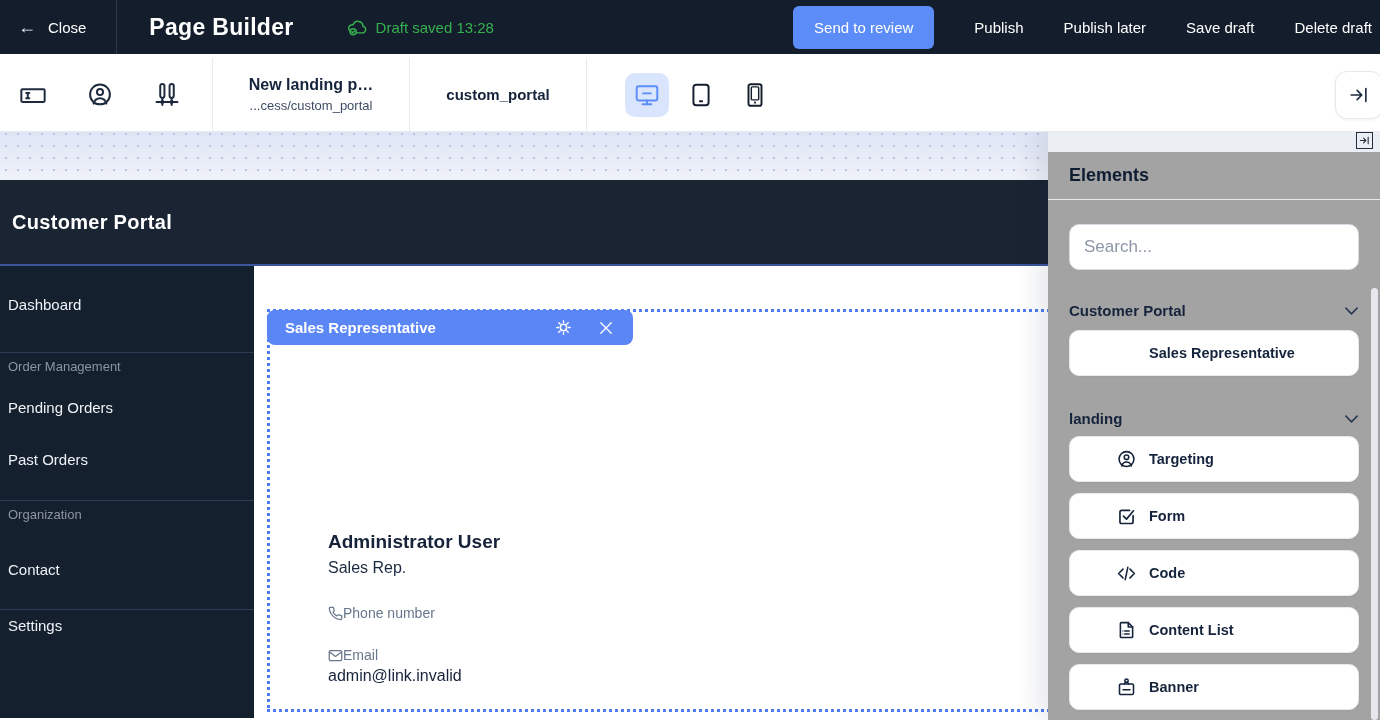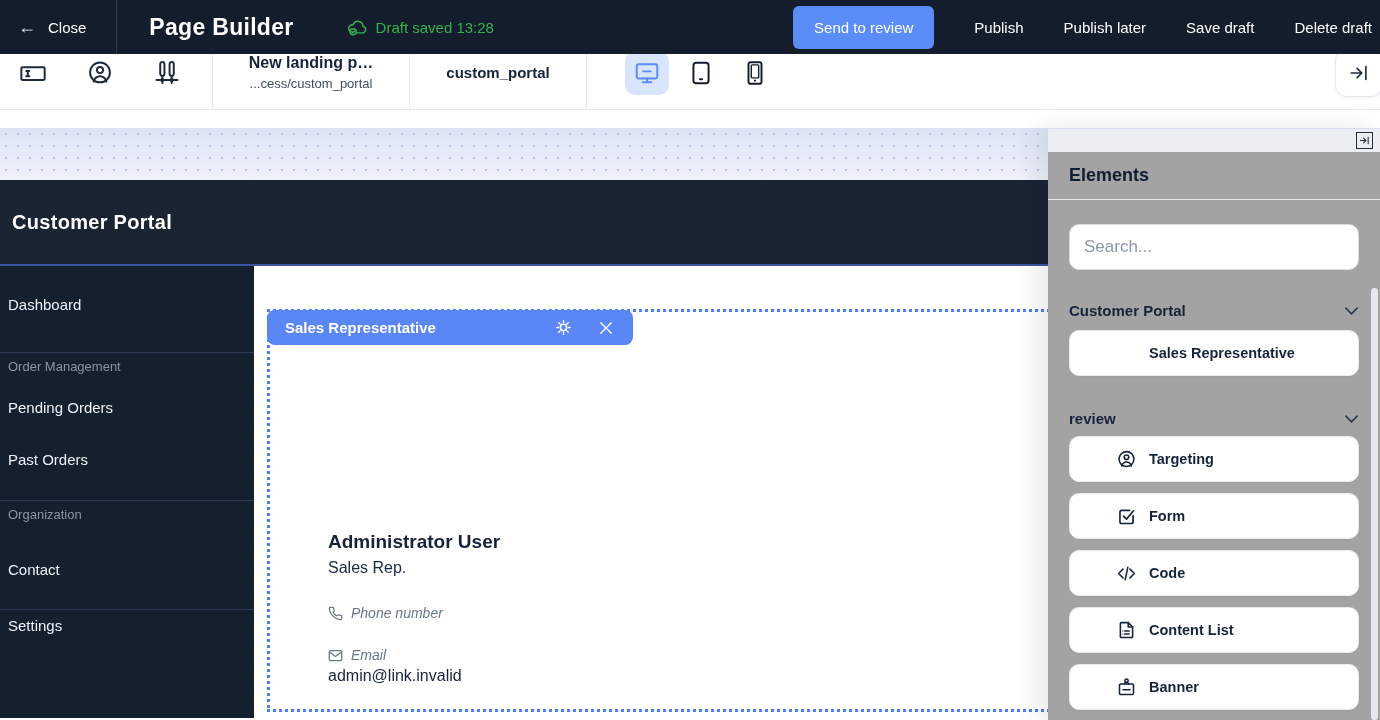--- a/index.html
+++ b/index.html
@@ -17,21 +17,21 @@
   .app-title { font-size:23px; font-weight:800; margin-left:32px; letter-spacing:.3px; }
   .draft { display:flex; align-items:center; gap:8px; margin-left:52px;
     color:#34b14e; font-size:15px; }
   .tb-actions { margin-left:auto; display:flex; align-items:center; gap:40px;
     padding-right:8px; font-size:15px; }
   .tb-text-btn { color:#fff; background:none; border:none; font:inherit; cursor:pointer; }
   .btn-primary { background:#5b8cf7; color:#fff; border:none; border-radius:6px;
     padding:13px 21px; font-size:15px; font-family:inherit; cursor:pointer; }
 
   
-  .toolbar { position:absolute; top:36px; left:0; width:1380px; height:74px;
+  .toolbar { position:absolute; top:58px; left:0; width:1380px; height:74px;
     background:#fff; border-bottom:1px solid #e8eaf0; display:flex; align-items:center; z-index:39;justify-content:flex-end; }
   .tool-icons { display:flex; align-items:center; gap:39px; padding:0 31px 0 19px; }
   .tool-icon-btn { background:none; border:none; cursor:pointer; display:flex; }
   .tb-block-vdiv { width:1px; align-self:stretch; background:#e8eaf0; }
   .page-title-block { width:196px; text-align:center; display:flex; flex-direction:column; gap:4px; }
   .page-title-main { font-size:16px; font-weight:700; color:#15243c; }
   .page-title-path { font-size:13px; color:#3e4d65; }
   .slug-block { width:176px; text-align:center; font-size:15px; font-weight:700; color:#15243c; }
   .devices { display:flex; align-items:center; gap:10px; margin-left:38px; }
   .device-btn { width:44px; height:44px; border:none; background:none; border-radius:10px;
@@ -75,22 +75,22 @@
   .sel-left { left:267px; top:181px; height:403px; }
   .sel-label { position:absolute; left:267px; top:182px; width:366px; height:35px;
     background:#5b86f6; border-radius:8px; display:flex; align-items:center;
     padding:0 18px; color:#fff; z-index:6; }
   .sel-label-text { font-size:15px; font-weight:700; flex:1; }
   .sel-label .icon-btn { background:none; border:none; cursor:pointer; display:flex;
     margin-left:24px; }
 
   .card-name { position:absolute; left:328px; top:403px; font-size:19px; font-weight:700; color:#16233a; }
   .card-role { position:absolute; left:328px; top:431px; font-size:16px; color:#1b2940; }
-  .card-row { position:absolute; left:328px; display:flex; align-items:center; gap:8px;
-    font-size:14px; color:#68768b;font-style:italic; }
+  .card-row { position:absolute; left:328px; display:flex; align-items:center; gap:0;
+    font-size:14px; color:#68768b; }
   .card-phone { top:477px; }
   .card-email-label { top:519px; }
   .card-email { position:absolute; left:328px; top:539px; font-size:16px; color:#16233a; }
 
   
   .panel { position:absolute; top:129px; left:1048px; width:332px; height:591px;
     background:#a3a3a3; box-shadow:-10px 0 24px rgba(20,30,55,.10); z-index:30; }
   .grab-bar { height:23px; background:#ebeef3; display:flex; align-items:center;
     justify-content:space-between; padding:0 7px 0 9px; }
   .mini-collapse { width:17px; height:17px; border:1.5px solid #232e3d; background:#ebeef3;
@@ -320,21 +320,21 @@
             <path d="M2 3l6 6 6-6"></path>
           </svg>
         </span>
       </div>
       <div class="el-card single centered">
         <span class="dots-wrap"><span class="dots dots-light"></span></span>
         <span class="el-label">Sales Representative</span>
       </div>
 
       <div class="sec-head s2">
-        <span>review</span>
+        <span>landing</span>
         <span>
           <svg width="15" height="12" viewBox="0 0 16 12" fill="none" stroke="#2b3a52" stroke-width="1.7" stroke-linecap="round" stroke-linejoin="round">
             <path d="M2 3l6 6 6-6"></path>
           </svg>
         </span>
       </div>
 
       <div class="el-card g-first">
         <span class="dots-wrap"><span class="dots dots-light"></span></span>
         <span class="el-icon">

